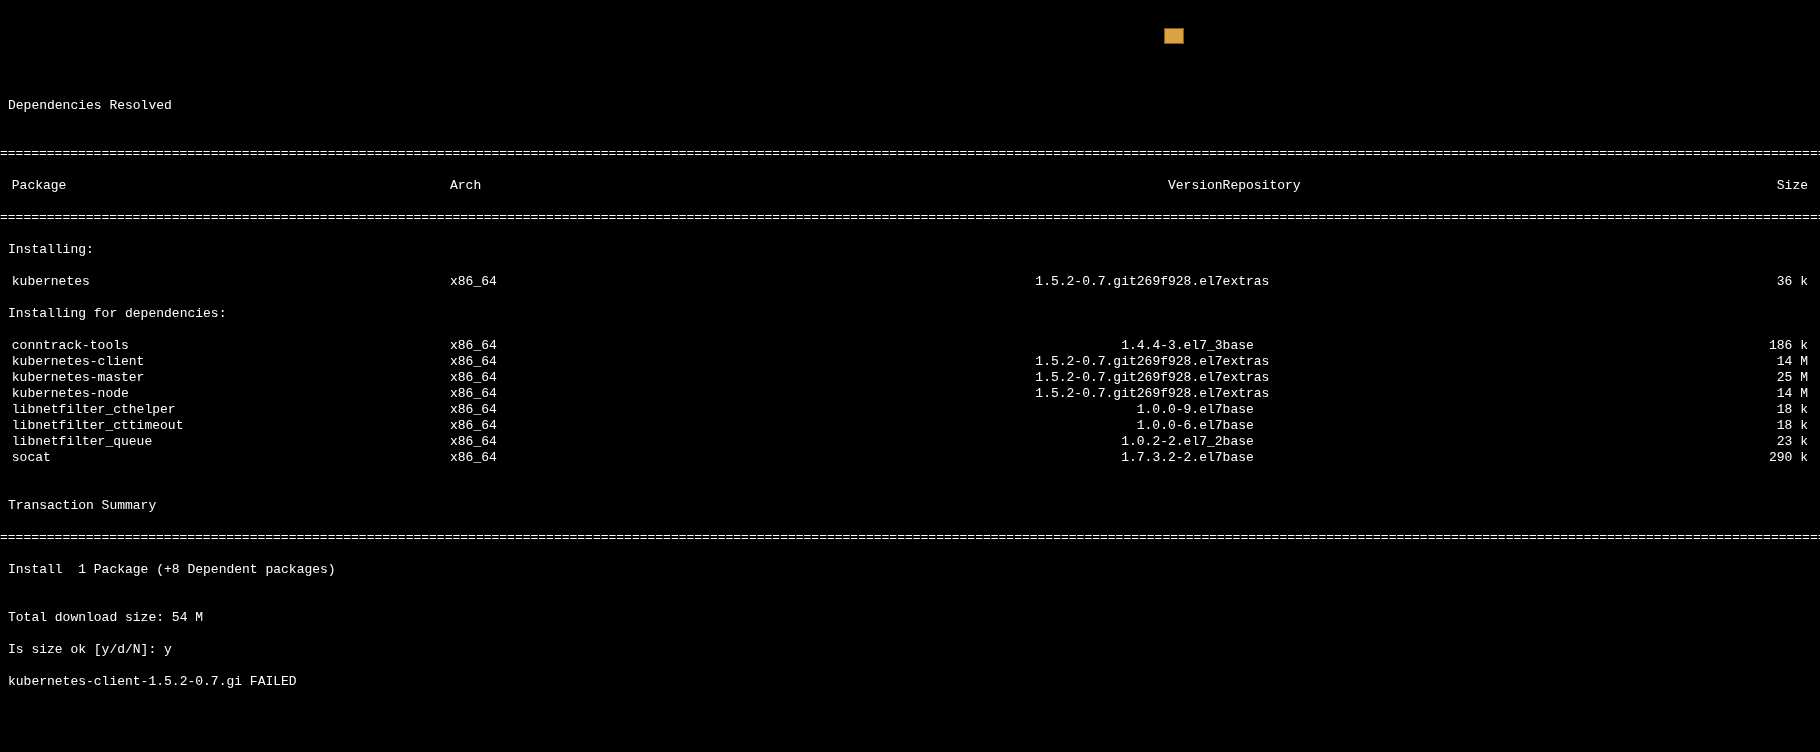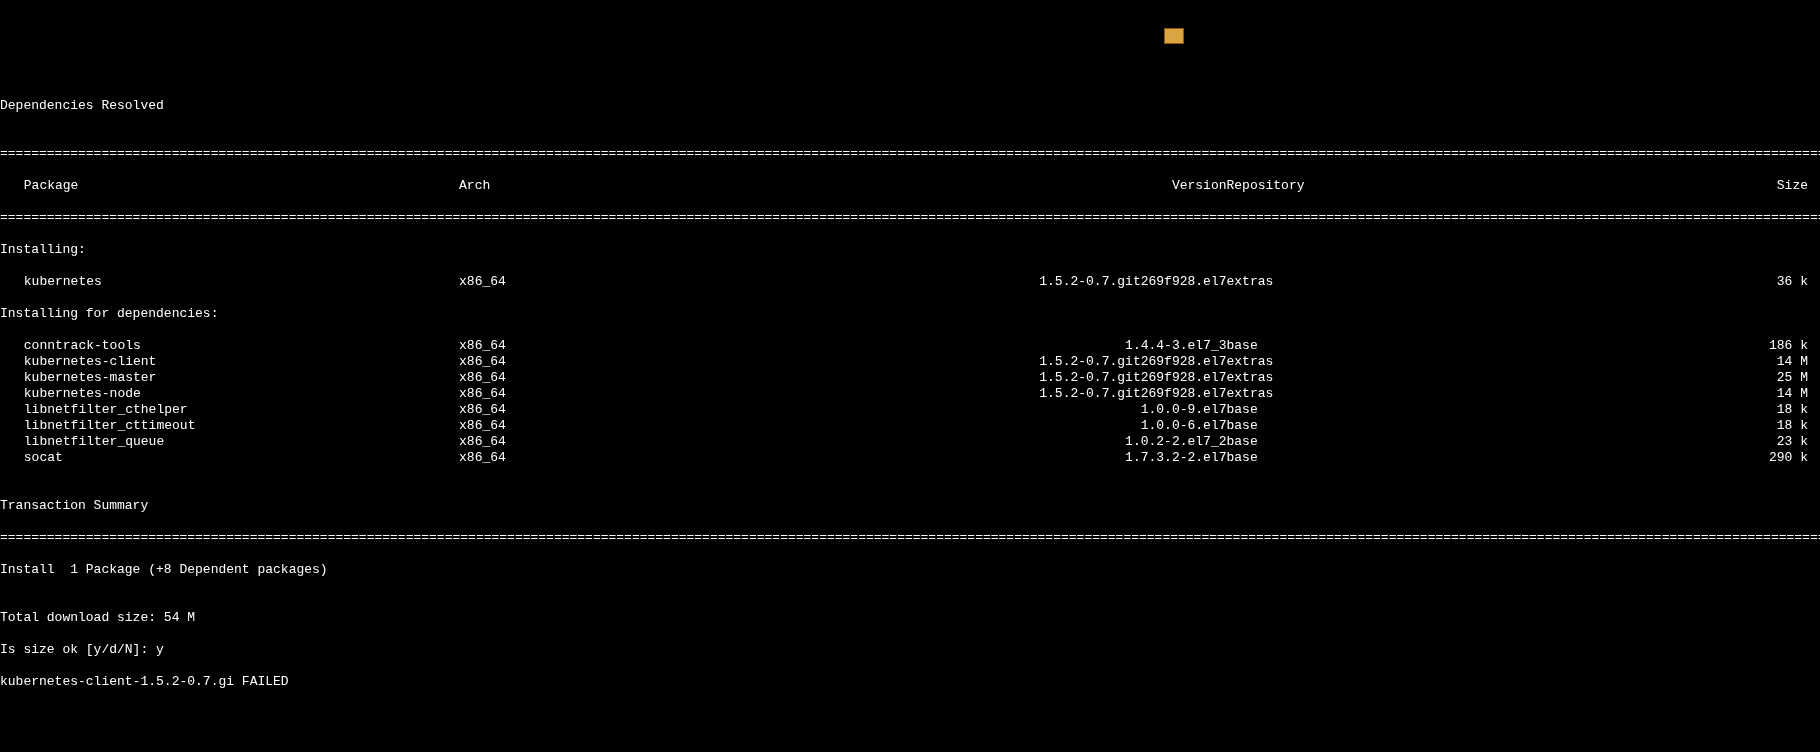--- a/index.html
+++ b/index.html
@@ -25,26 +25,26 @@
     top: 28px;
     left: 1164px;
     width: 18px;
     height: 14px;
     background: #d9a441;
     border: 1px solid #8a5a10;
   }
   .row {
     display: flex;
   }
-  .col-pkg { width: 448px; padding-left: 16px; }
+  .col-pkg { width: 448px; padding-left: 4px; }
   .col-arch { width: 300px; }
   .col-ver { width: 476px; text-align: right; }
   .col-repo { width: 300px; }
   .col-size { width: 288px; text-align: right; padding-right: 12px; }
-  .line { padding-left:0; }
+  .line { padding-left:8px; }
 </style>
 </head>
 <body>
 
 
 
 <div class="terminal">
 <div class="line">Dependencies Resolved</div>
 <div class="line"></div>
 <div class="sep">================================================================================================================================================================================================================================================================</div>

